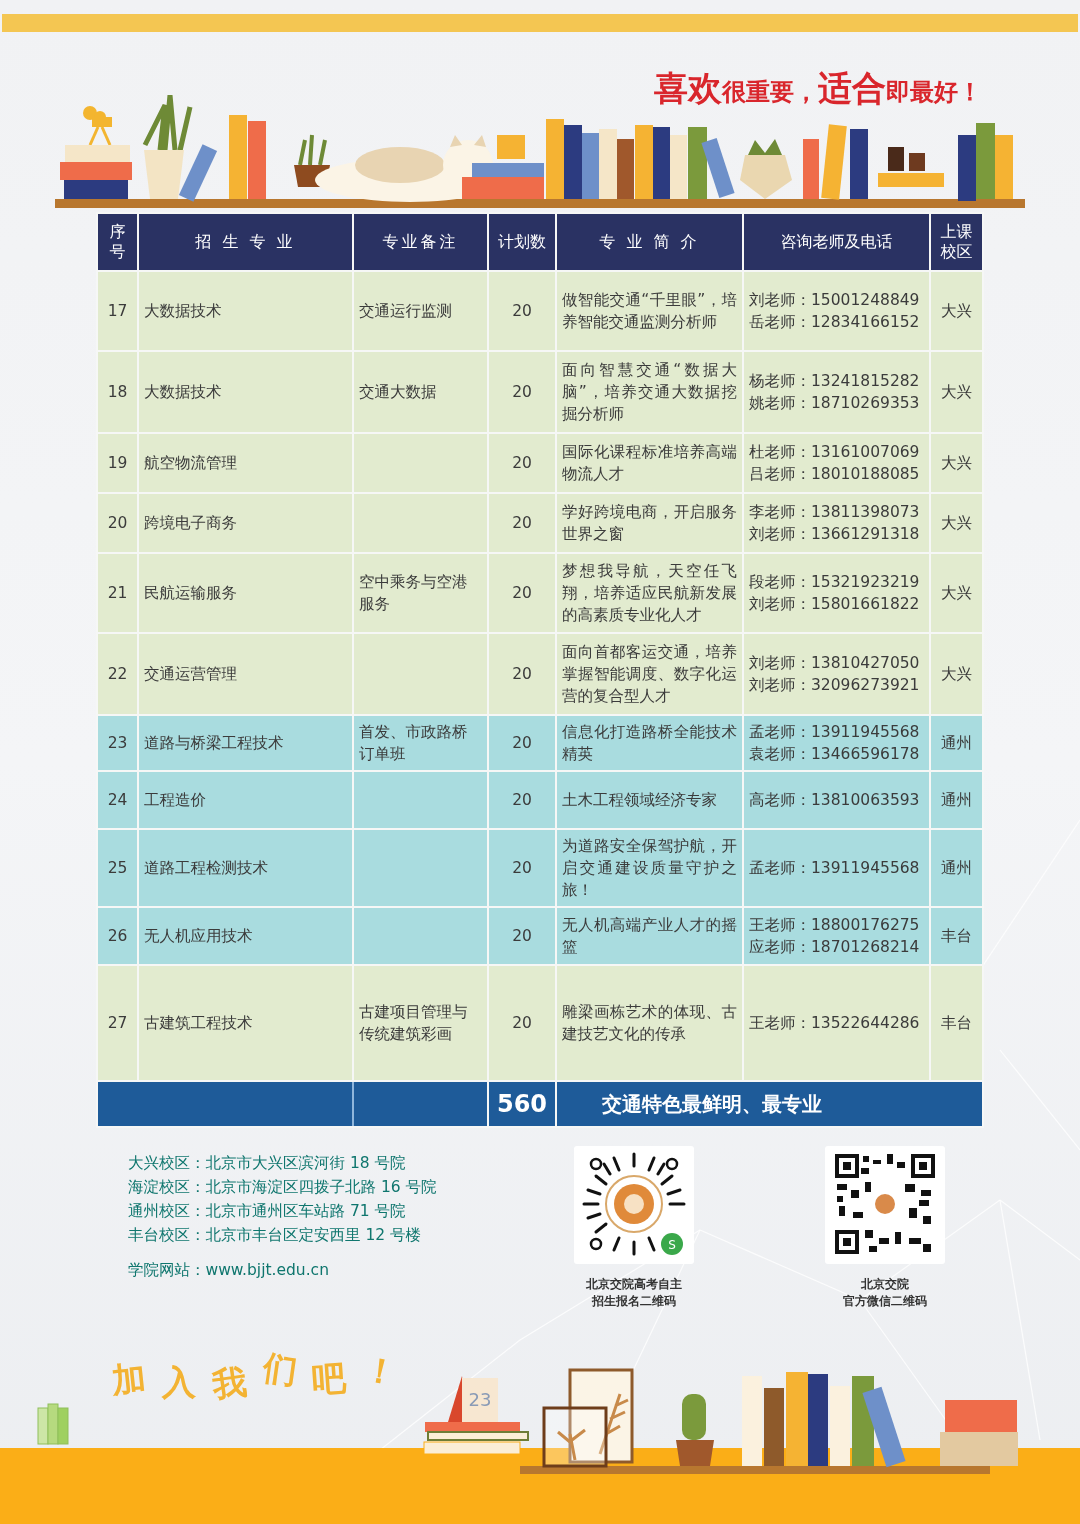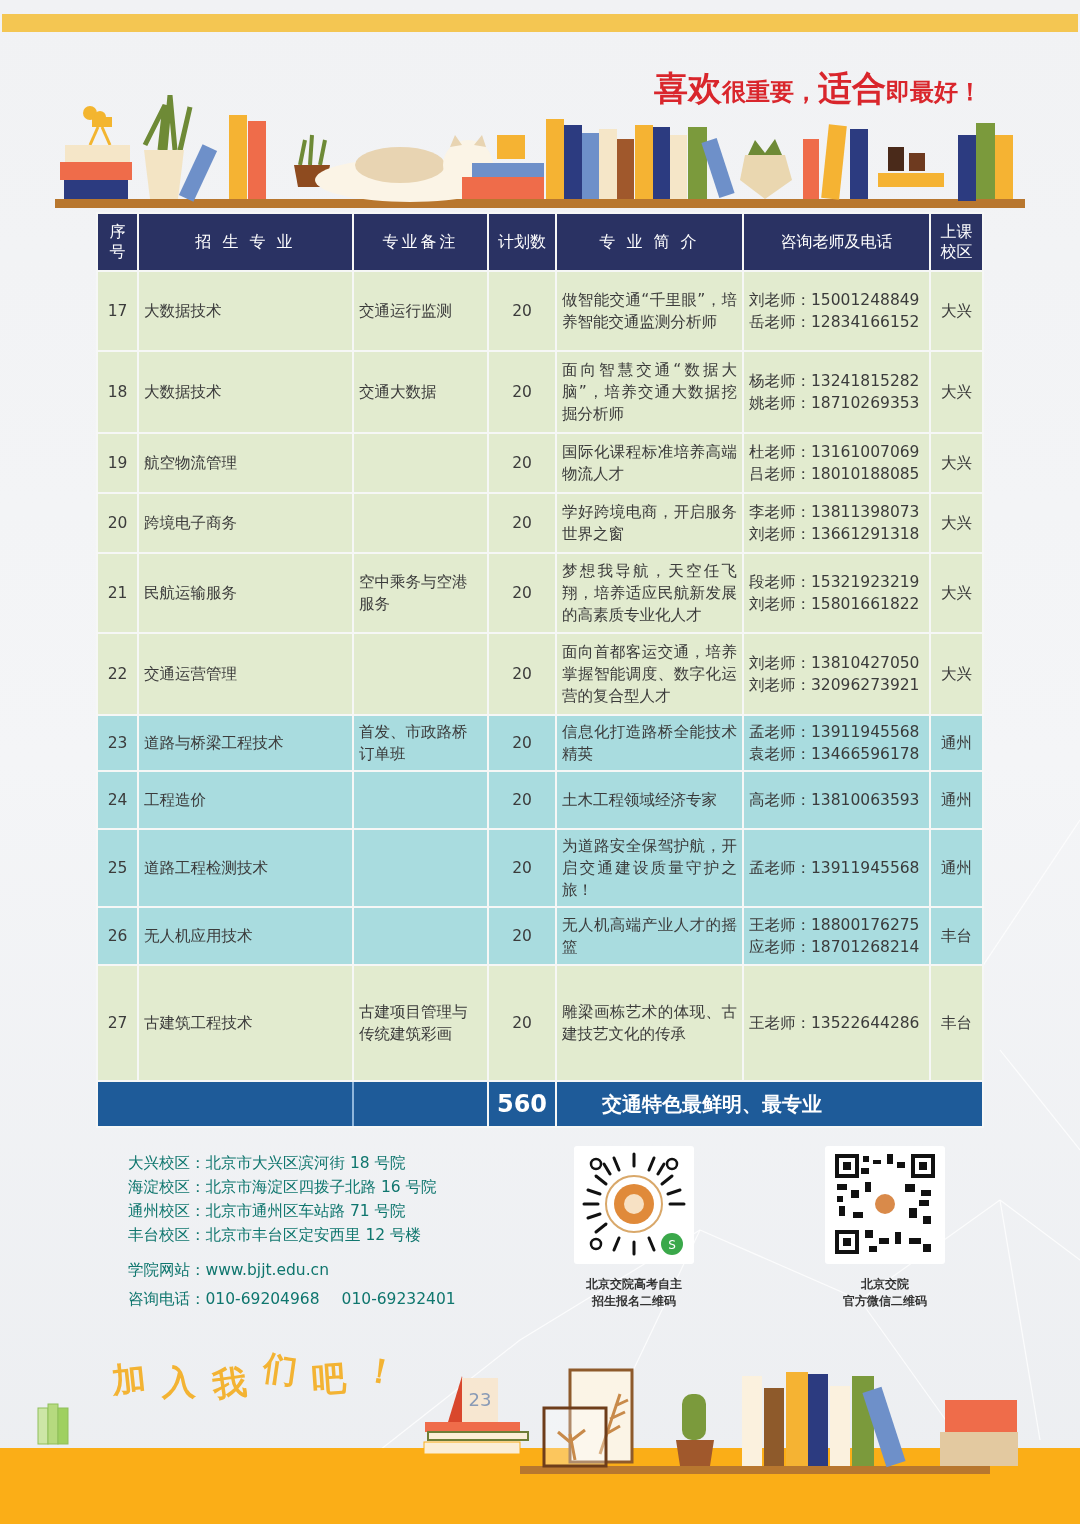--- a/index.html
+++ b/index.html
@@ -311,23 +311,20 @@
 <div class="contact">
   <div id="campus-list">
       <div><span>大兴校区：</span><span>北京市大兴区滨河街 18 号院</span></div>
       <div><span>海淀校区：</span><span>北京市海淀区四拨子北路 16 号院</span></div>
       <div><span>通州校区：</span><span>北京市通州区车站路 71 号院</span></div>
       <div><span>丰台校区：</span><span>北京市丰台区定安西里 12 号楼</span></div>
     </div>
   <div class="gap"></div>
   <div class="row2">
     <span>学院网站：</span><span>www.bjjt.edu.cn</span>
-  </div>
-  <div class="row2">
-    <span>咨询电话：</span><span>010-69204968</span><span class="spacer"></span><span>010-69232401</span>
   </div>
 </div>
 
 <div class="qr-card" style="left:574px;">
   <svg width="120" height="118">
     <g stroke="#111" stroke-width="3" stroke-linecap="round">
       <line x1="60" y1="8" x2="60" y2="20"></line>
         <line x1="40" y1="12" x2="45" y2="24"></line>
         <line x1="80" y1="12" x2="75" y2="24"></line>
       <line x1="22" y1="30" x2="32" y2="38"></line>

